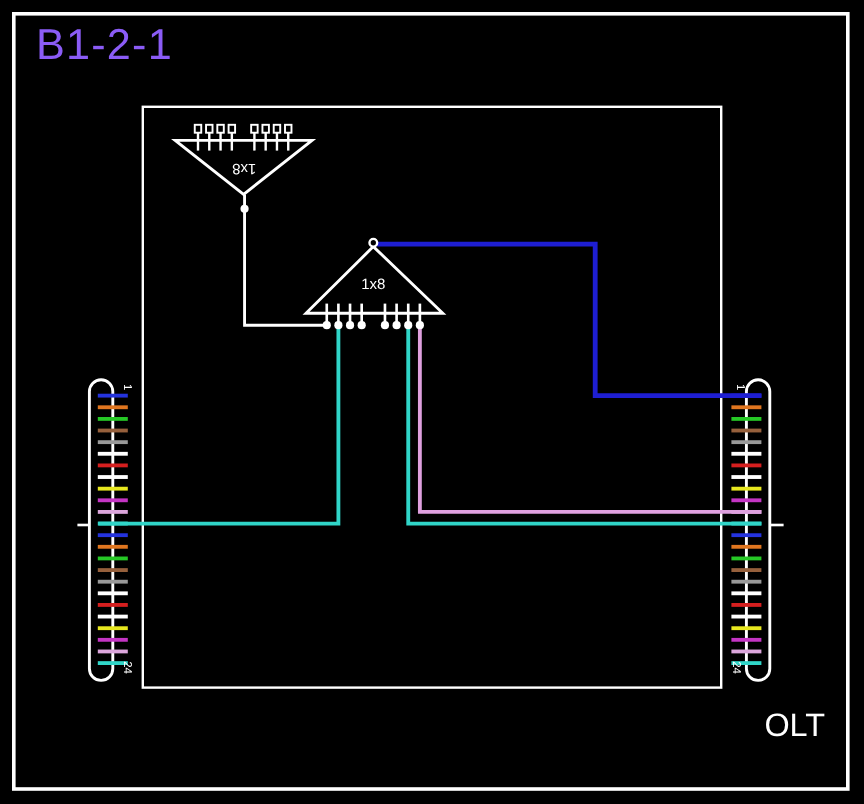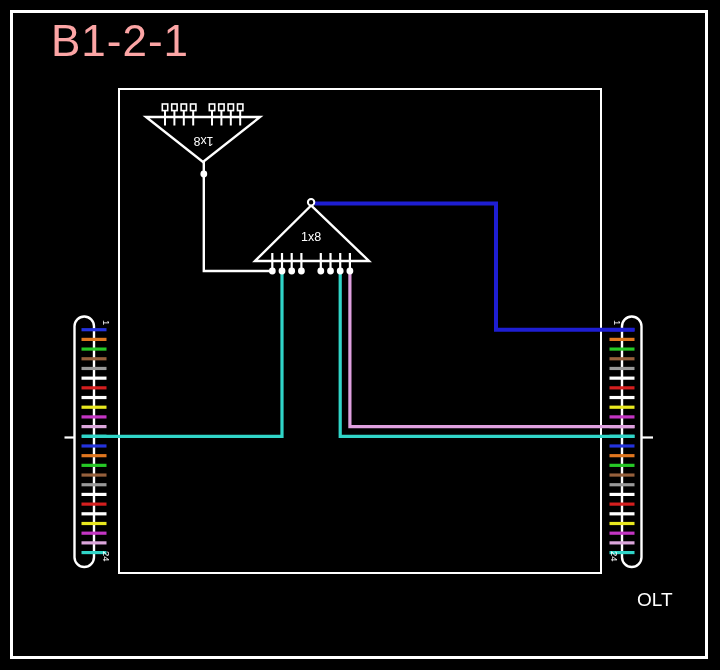--- a/index.html
+++ b/index.html
@@ -2,22 +2,22 @@
 <html><head>
 <meta charset="utf-8">
 <style>
   html,body{margin:0;padding:0;background:#000;}
   .screen{position:relative;width:720px;height:670px;background:#000;overflow:hidden;
           font-family:"Liberation Sans",sans-serif;}
   .outer-border{position:absolute;left:10px;top:10px;width:698px;height:649px;
           border:3px solid #fff;box-sizing:border-box;}
   .inner-box{position:absolute;left:118px;top:88px;width:484px;height:486px;
           border:2px solid #fff;box-sizing:border-box;}
-  .title{position:absolute;left:51px;top:16px;color:#fca5a5;font-size:44px;letter-spacing:1px;}
-  .olt{position:absolute;left:637px;top:589px;color:#fff;font-size:19px;}
+  .title{position:absolute;left:30px;top:16px;color:#8b5cf6;font-size:36px;letter-spacing:1px;}
+  .olt{position:absolute;left:637px;top:589px;color:#fff;font-size:27px;}
   svg{position:absolute;left:0;top:0;}
   text{font-family:"Liberation Sans",sans-serif;}
 </style>
 </head>
 <body>
 
 <div class="screen">
   <div class="outer-border"></div>
   <div class="title">B1-2-1</div>
   <div class="inner-box"></div>

